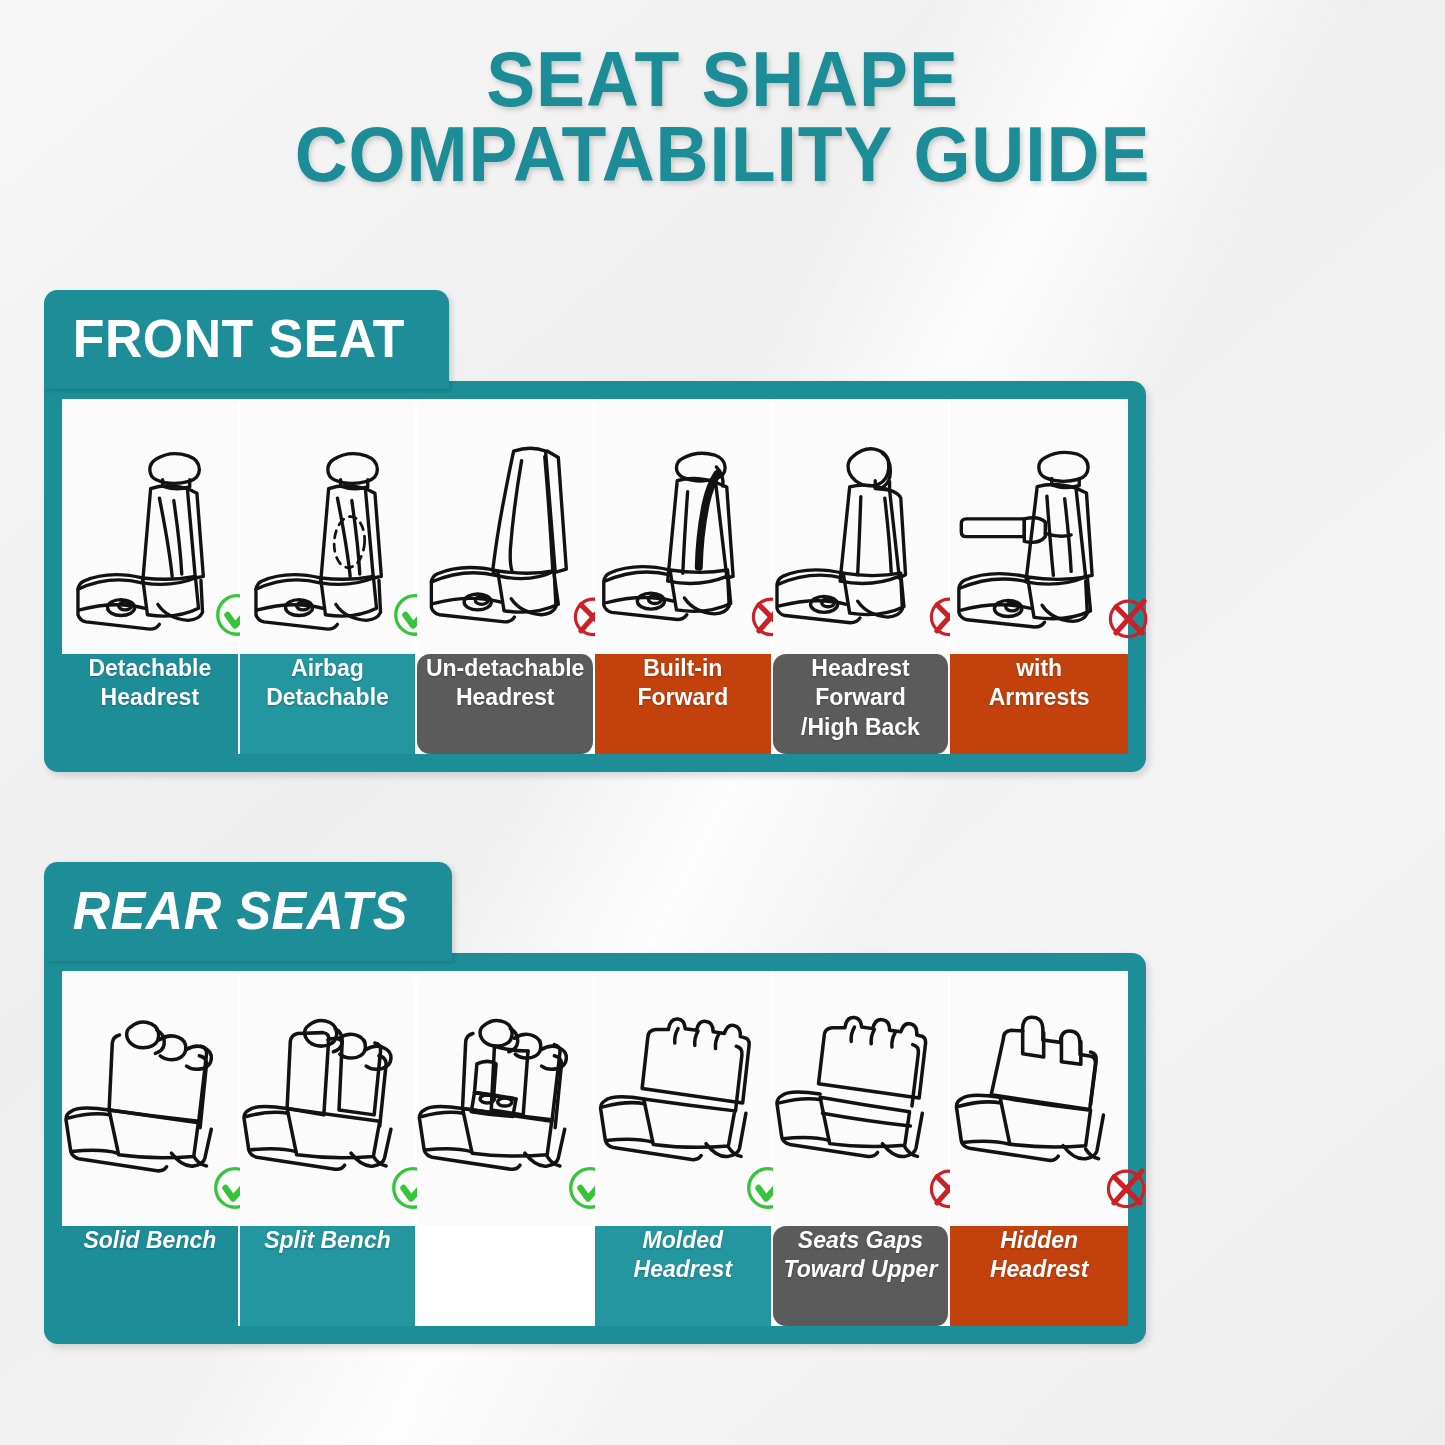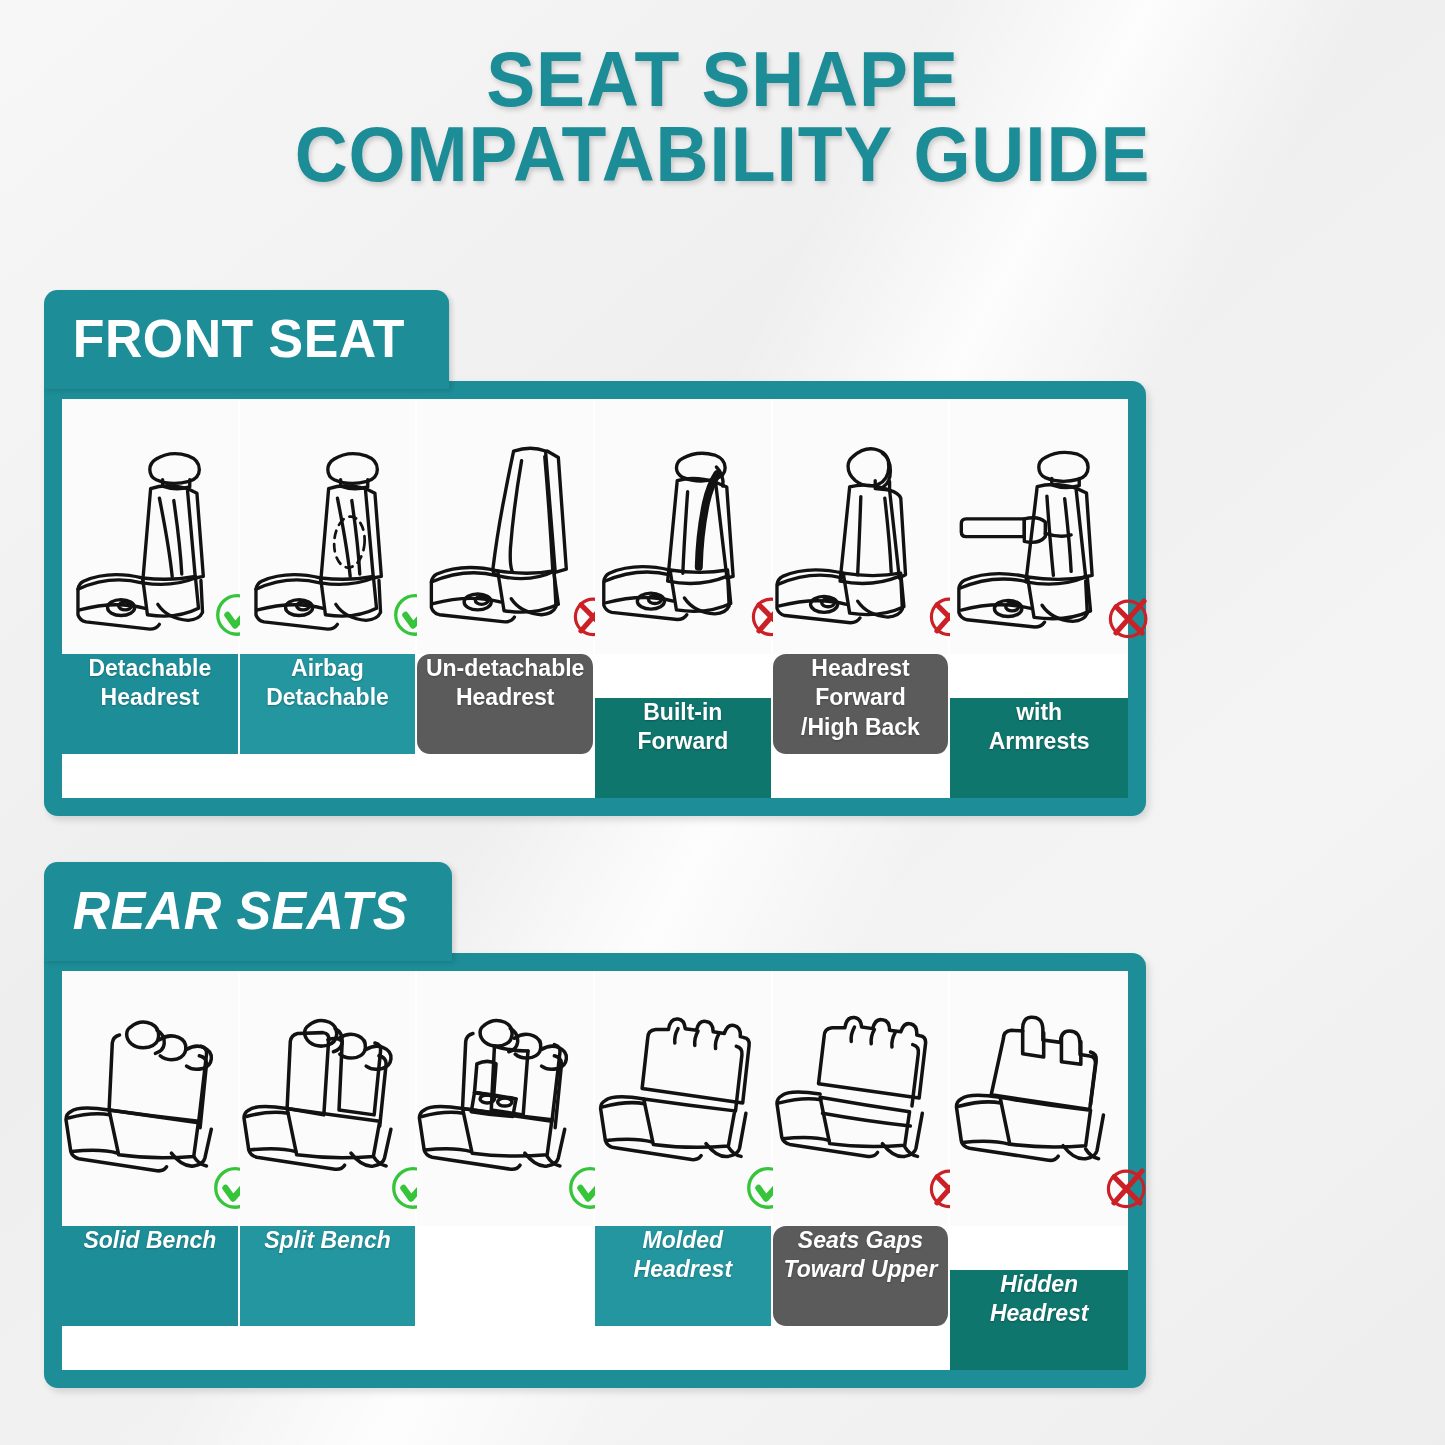--- a/index.html
+++ b/index.html
@@ -86,21 +86,21 @@
     line-height:1.28;
     padding:0 6px;
     border-right:2px solid #ffffff;
     box-sizing:border-box;
     text-shadow:0 1px 2px rgba(0,0,0,.25);
   }
   .cell:last-child .caption{border-right:none;}
   .cap-teal-a{background:#1d8e98;}
   .cap-teal-b{background:#23969f;}
   .cap-grey-a{background:#5b5b5b;border-radius:13px;}
-  .cap-grey-b{background:#0f766e;margin-top:44px;}
+  .cap-grey-b{background:#c2410c;}
 </style>
 </head>
 <body>
 
 <div class="bg-sheen"></div>
 
 <div class="title">
   <span class="l1">SEAT SHAPE</span>
   <span class="l2">COMPATABILITY GUIDE</span>
 </div>

